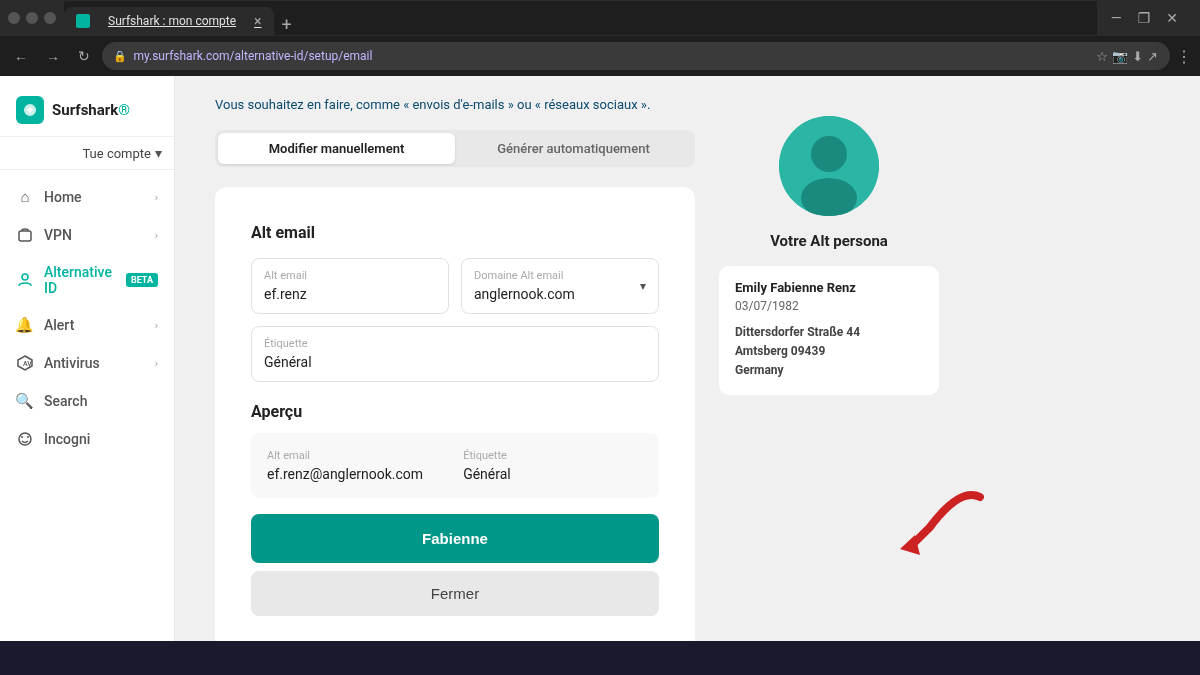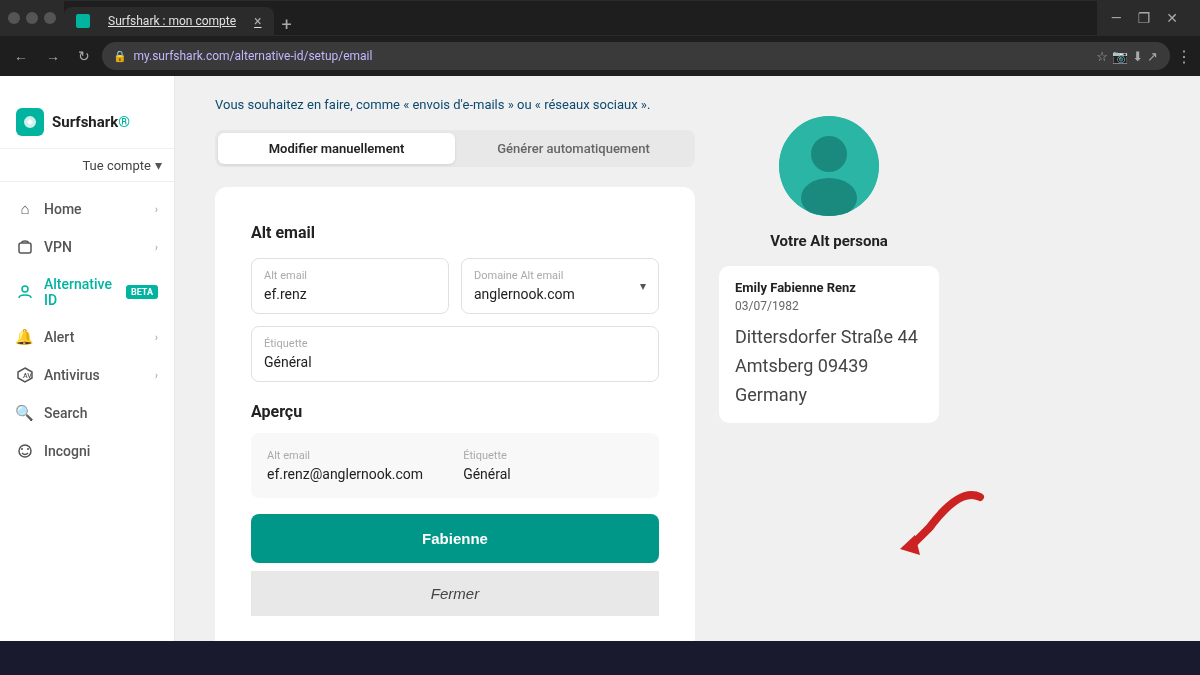--- a/index.html
+++ b/index.html
@@ -111,21 +111,21 @@
       background: #f5f5f5;
     }
 
     
     .sidebar {
       width: 175px;
       background: #fff;
       border-right: 1px solid #e8e8e8;
       display: flex;
       flex-direction: column;
-      padding-top: 16px;
+      padding-top: 4px;
     }
     .sidebar-logo {
       padding: 16px 16px 12px 16px;
       display: flex;
       align-items: center;
       gap: 8px;
       border-bottom: 1px solid #f0f0f0;
     }
     .logo-icon {
       width: 28px; height: 28px;
@@ -292,27 +292,26 @@
       font-size: 15px;
       font-weight: 600;
       cursor: pointer;
       margin-top: 16px;
     }
     .btn-fermer {
       width: 100%;
       background: #e8e8e8;
       color: #444;
       border: none;
-      border-radius: 0;
+      border-radius: 8px;
       padding: 14px;
       font-size: 15px;
       font-weight: 500;
       cursor: pointer;
       margin-top: 8px;
-      font-style: italic;
     }
 
     
     .right-panel {
       width: 220px;
       display: flex;
       flex-direction: column;
       align-items: center;
       padding-top: 20px;
       gap: 16px;
@@ -344,23 +343,24 @@
       font-weight: 700;
       color: #222;
       margin-bottom: 4px;
     }
     .persona-dob {
       font-size: 12px;
       color: #666;
       margin-bottom: 10px;
     }
     .persona-address {
-      font-size: 18px;
+      font-size: 12px;
       color: #444;
       line-height: 1.6;
+      font-weight: bold;
     }
 
     
     ::-webkit-scrollbar { width: 6px; }
     ::-webkit-scrollbar-track { background: #f0f0f0; }
     ::-webkit-scrollbar-thumb { background: #ccc; border-radius: 3px; }
   </style>
 </head>
 <body>
 

